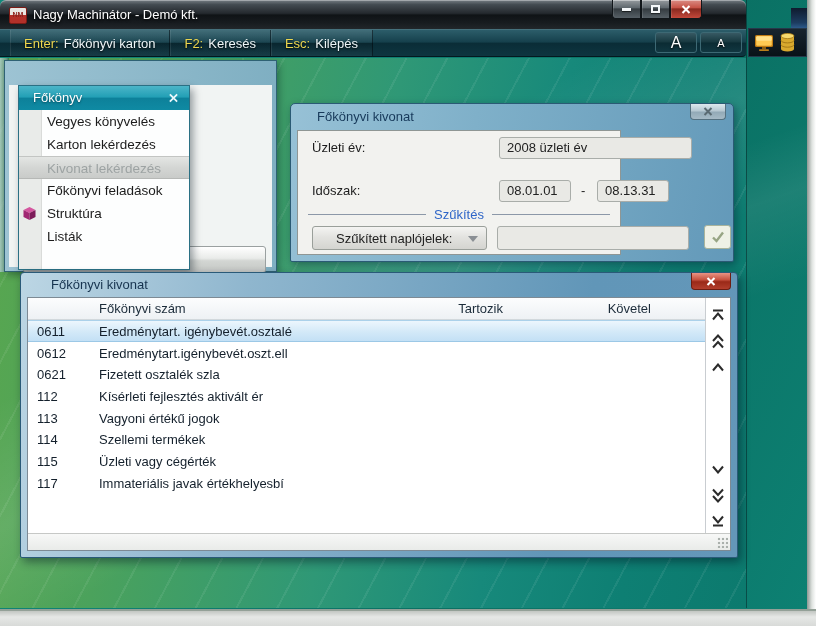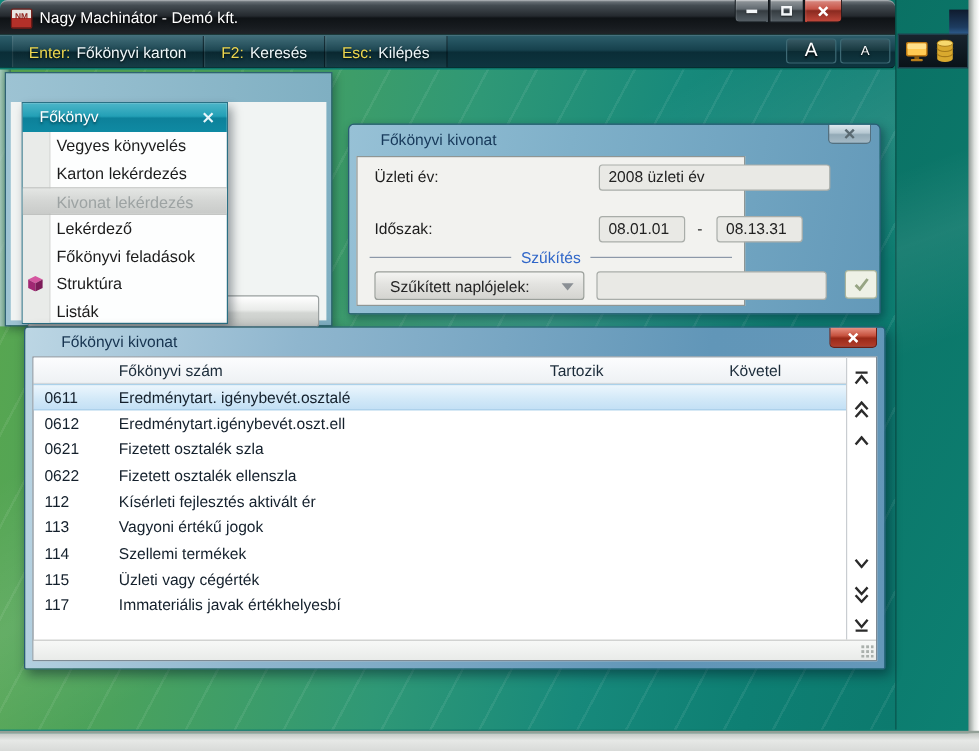--- a/index.html
+++ b/index.html
@@ -116,21 +116,21 @@
   .dlg-label{position:absolute;font-size:13px;color:#1d1d1d;}
   .dlg-input{position:absolute;box-sizing:border-box;height:22px;line-height:20px;
     background:#e9e9e5;border:1px solid #a9ada9;border-radius:3px;font-size:13px;color:#222;
     padding-left:7px;}
   .dlg-sep{position:absolute;left:10px;right:10px;top:76px;display:flex;align-items:center;gap:8px;text-align:center;}
   .dlg-sep .line{flex:1;height:1px;background:#8c98a8;}
   .dlg-sep .txt{color:#2f66c8;font-size:13px;}
   .dropdown{position:absolute;left:14px;top:95px;width:175px;height:24px;box-sizing:border-box;
     border:1px solid #9a9f9a;border-radius:3px;font-size:13px;color:#222;
     background:linear-gradient(#f4f4f2 0%,#e3e3e0 45%,#d4d4d0 100%);
-    display:flex;align-items:center;padding-left:12px;}
+    display:flex;align-items:center;padding-left:23px;}
   .dd-arrow{position:absolute;right:8px;top:9px;width:0;height:0;
     border-left:5px solid transparent;border-right:5px solid transparent;border-top:6px solid #8a8f94;}
   .check-btn{position:absolute;left:413px;top:121px;width:27px;height:24px;box-sizing:border-box;
     background:#eef1e6;border:1px solid #a9b49c;border-radius:3px;
     display:flex;align-items:center;justify-content:center;}
 
   
   .twin{position:absolute;left:20px;top:272px;width:718px;height:286px;z-index:13;box-sizing:border-box;
     background:linear-gradient(100deg,#bcd6e4 0%,#8fb6ce 30%,#6196b8 75%,#6497b9 100%);
     border:1px solid #2a5a78;border-radius:4px 4px 2px 2px;box-shadow:3px 4px 10px rgba(0,15,30,.45);}
@@ -245,21 +245,20 @@
         <svg width="11" height="10" viewBox="0 0 12 11">
             <path d="M2 1.5 L10 9.5 M10 1.5 L2 9.5" stroke="#eaf6fa" stroke-width="2" fill="none"></path>
           </svg>
       </div>
     </div>
     <div class="menu-gutter"></div>
     <div class="menu-items">
       <div class="menu-item">Vegyes könyvelés</div>
       <div class="menu-item">Karton lekérdezés</div>
       <div class="menu-item disabled">Kivonat lekérdezés</div>
-      <div class="menu-item">Lekérdező</div>
       <div class="menu-item">Főkönyvi feladások</div>
       <div class="menu-item">
         <svg class="menu-cube" width="13" height="13" viewBox="0 0 13 13">
           <polygon points="6.5,0 12.5,3 6.5,6 0.5,3" fill="#d4569f"></polygon>
           <polygon points="0.5,3 6.5,6 6.5,13 0.5,10" fill="#a12773"></polygon>
           <polygon points="6.5,6 12.5,3 12.5,10 6.5,13" fill="#7d1b59"></polygon>
         </svg>
         <span>Struktúra</span>
       </div>
       <div class="menu-item">Listák</div>
@@ -328,26 +327,20 @@
           <span class="c-tart"></span>
           <span class="c-kov"></span>
         </div>
         <div class="trow">
           <span class="c-code">0621</span>
           <span class="c-name">Fizetett osztalék szla</span>
           <span class="c-tart"></span>
           <span class="c-kov"></span>
         </div>
         <div class="trow">
-          <span class="c-code">0622</span>
-          <span class="c-name">Fizetett osztalék ellenszla</span>
-          <span class="c-tart"></span>
-          <span class="c-kov"></span>
-        </div>
-        <div class="trow">
           <span class="c-code">112</span>
           <span class="c-name">Kísérleti fejlesztés aktivált ér</span>
           <span class="c-tart"></span>
           <span class="c-kov"></span>
         </div>
         <div class="trow">
           <span class="c-code">113</span>
           <span class="c-name">Vagyoni értékű jogok</span>
           <span class="c-tart"></span>
           <span class="c-kov"></span>

